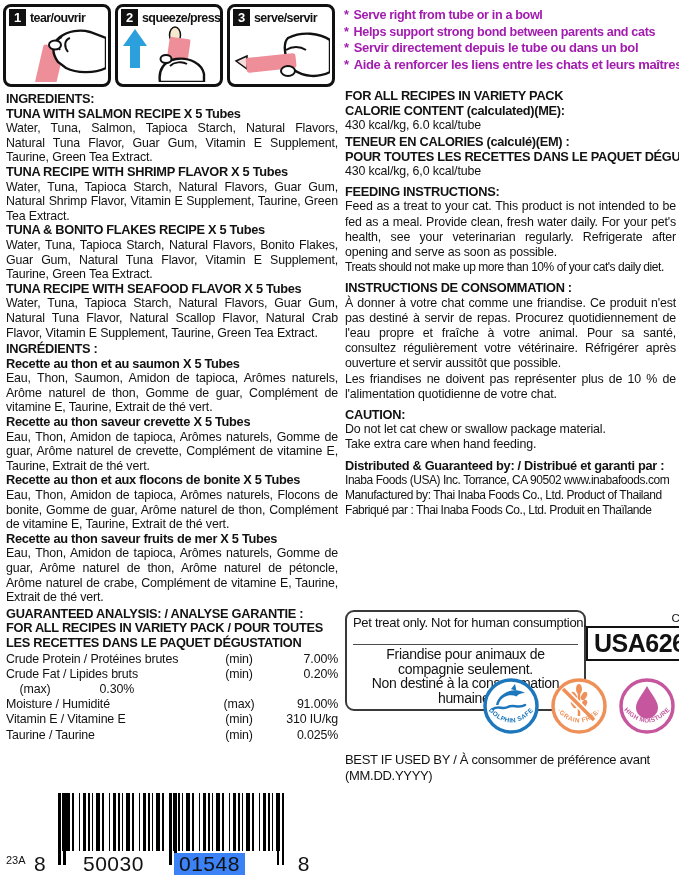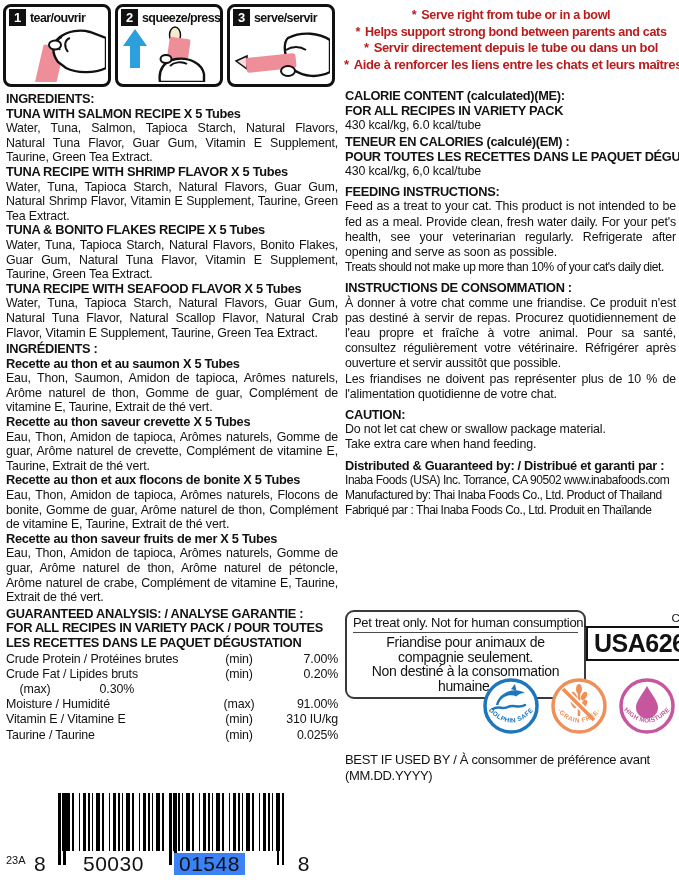--- a/index.html
+++ b/index.html
@@ -10,21 +10,21 @@
     font-family:"Liberation Sans", sans-serif;
   }
   
   .steps { position:absolute; left:3px; top:4px; display:flex; gap:4px; }
   .step { width:108px; height:83px; border:3px solid #111; border-radius:8px; background:#fff; overflow:hidden; }
   .step-head { display:flex; align-items:center; gap:4px; padding:2px 3px 0 3px; }
   .step-num { width:17px; height:17px; background:#111; color:#fff; font-weight:700; font-size:13px; display:flex; align-items:center; justify-content:center; flex:0 0 17px; }
   .step-label { font-weight:700; font-size:12.5px; letter-spacing:-0.6px; white-space:nowrap; }
   .step svg { display:block; }
   
-  .bullets { position:absolute; left:344px; top:7px; width:334px; color:#b91c1c; font-weight:700; white-space:nowrap;text-align:center; }
+  .bullets { position:absolute; left:344px; top:7px; width:334px; color:#a21caf; font-weight:700; white-space:nowrap; }
   .bullet-line { font-size:12.6px; letter-spacing:-0.35px; line-height:16.5px; }
   .bullets .grp2 { }
   .bullets .fr { font-size:13px; }
   .bmark { margin-right:5px; }
   
   .col-left { position:absolute; left:6px; top:92px; width:332px; font-size:12.4px; line-height:14.6px; letter-spacing:-0.15px; }
   .col-left .h { font-weight:700; font-size:12.8px; letter-spacing:-0.3px; }
   .col-left p.body { text-align:justify; }
   .sec-gap { margin-top:2px; }
   .ga-rows { margin-top:1px; }
@@ -35,21 +35,21 @@
   
   .col-right { position:absolute; left:345px; top:88px; width:331px; font-size:12.4px; line-height:15.2px; letter-spacing:-0.15px; }
   .col-right .h { font-weight:700; font-size:12.8px; letter-spacing:-0.3px; }
   .col-right section { margin-bottom:5px; }
   .col-right p.body { text-align:justify; }
   .cond { white-space:nowrap; letter-spacing:-0.45px; font-size:12px; }
   .hcond { white-space:nowrap; letter-spacing:-0.55px; font-size:12.2px; }
   
   .box-row { position:absolute; left:345px; top:610px; width:331px; display:flex; justify-content:space-between; }
   .pt-box { width:241px; border:2px solid #3a3a3a; border-radius:9px; padding:3px 6px 4px 6px; text-align:center; }
-  .pt-en { font-size:13px; letter-spacing:-0.3px; white-space:nowrap; padding-bottom:2px; border-bottom:1.5px solid #4a4a4a; }
+  .pt-en { font-size:13px; letter-spacing:-0.3px; white-space:nowrap; padding-bottom:14px; border-bottom:1.5px solid #4a4a4a; }
   .pt-fr { font-size:14px; letter-spacing:-0.3px; line-height:14.5px; margin-top:2px; }
   .code-stack { display:flex; flex-direction:column; align-items:flex-end; }
   .cb { font-size:11.5px; letter-spacing:1px; margin:2px 4px 2px 0; }
   .usa-box { border:2.5px solid #111; padding:1px 6px; font-weight:700; font-size:25px; letter-spacing:-0.5px; }
   
   .badges { position:absolute; left:481px; top:676px; display:flex; gap:8px; }
   
   .best-by { position:absolute; left:345px; top:752px; font-size:13px; letter-spacing:-0.3px; line-height:16px; }
   
   .barcode { position:absolute; left:38px; top:793px; width:262px; height:82px; }
@@ -183,22 +183,22 @@
       <div class="ga-row">
         <span class="ga-label">Taurine / Taurine</span>
         <span class="ga-qual">(min)</span>
         <span class="ga-val">0.025%</span>
       </div>
     </div>
   </div>
 
   <div class="col-right">
     <section>
+      <div class="h">FOR ALL RECIPES IN VARIETY PACK</div>
       <div class="h">CALORIE CONTENT (calculated)(ME):</div>
-      <div class="h">FOR ALL RECIPES IN VARIETY PACK</div>
       <div>430 kcal/kg, 6.0 kcal/tube</div>
       <div class="h">TENEUR EN CALORIES (calculé)(EM) :</div>
       <div class="h hcond">POUR TOUTES LES RECETTES DANS LE PAQUET DÉGUSTATION</div>
       <div>430 kcal/kg, 6,0 kcal/tube</div>
     </section>
 
     <section>
       <div class="h">FEEDING INSTRUCTIONS:</div>
       <p class="body">Feed as a treat to your cat. This product is not intended to be fed as a meal. Provide clean, fresh water daily. For your pet's health, see your veterinarian regularly. Refrigerate after opening and serve as soon as possible.</p>
       <div class="cond">Treats should not make up more than 10% of your cat's daily diet.</div>

